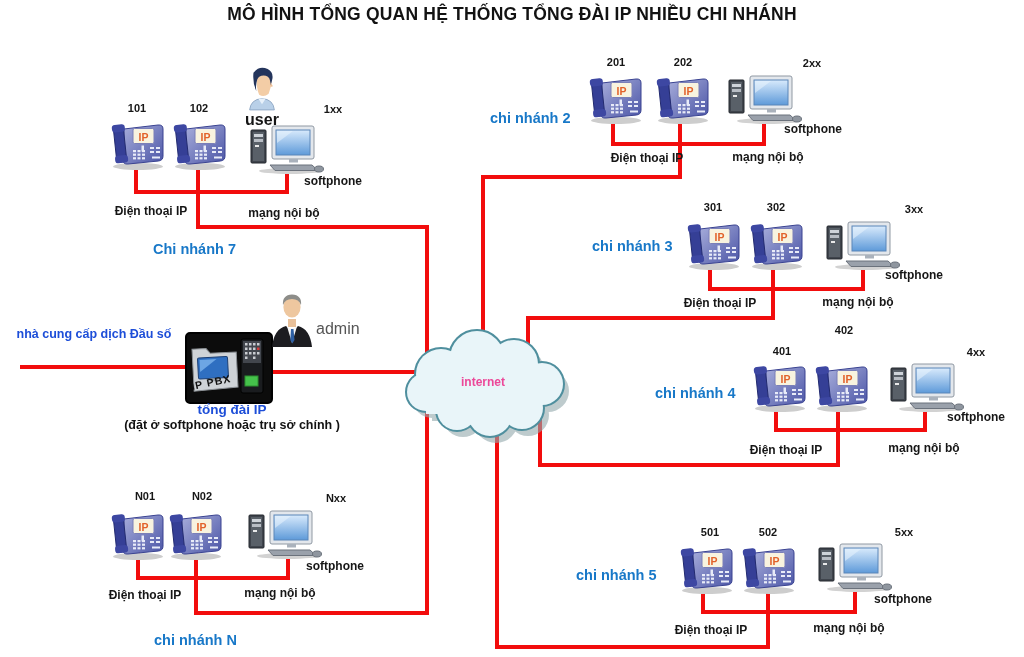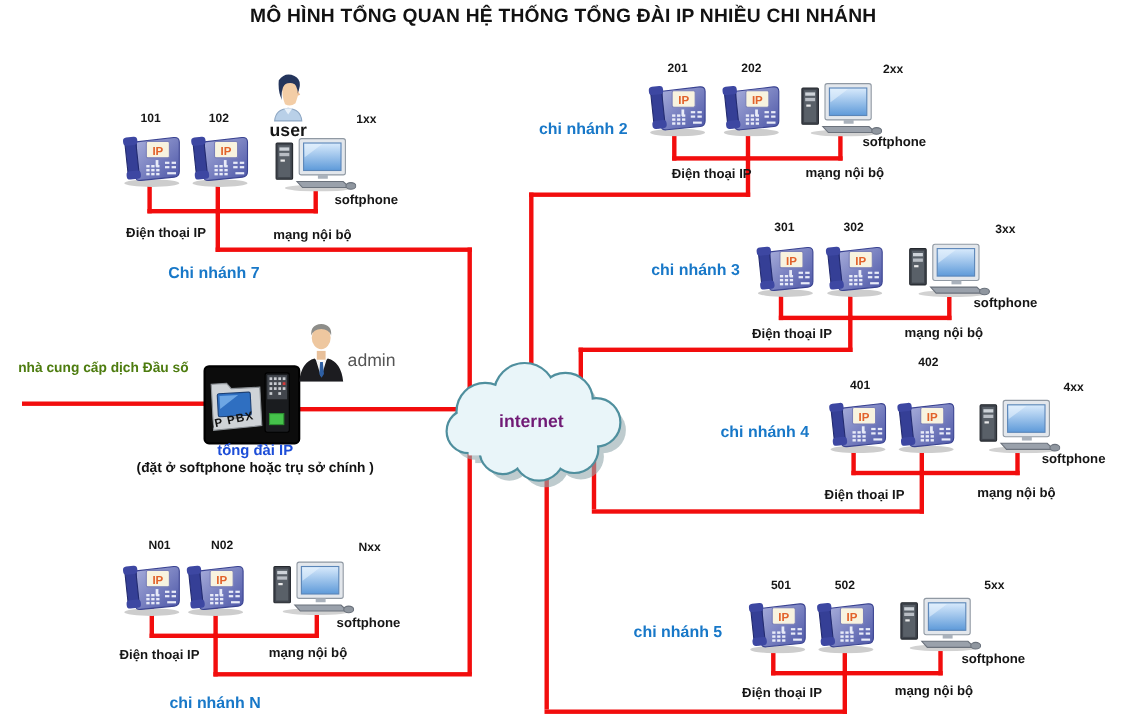--- a/index.html
+++ b/index.html
@@ -10,27 +10,27 @@
   .rl{position:absolute;background:#f20d0d;z-index:1;}
   .num{position:absolute;width:46px;text-align:center;font-weight:bold;font-size:11px;color:#161616;z-index:4;}
   .slab{position:absolute;font-weight:bold;font-size:12px;color:#161616;white-space:nowrap;z-index:4;text-align:center;}
   .blab{position:absolute;font-weight:bold;font-size:14.5px;color:#1878c8;white-space:nowrap;z-index:4;}
   .glab{position:absolute;font-size:16px;color:#555;white-space:nowrap;z-index:4;}
   .phone{position:absolute;width:58px;height:50px;z-index:3;}
   .pc{position:absolute;width:76px;height:50px;z-index:3;}
   .avatar{position:absolute;z-index:3;}
   .cloud{position:absolute;left:393px;top:324px;width:178px;height:120px;z-index:2;}
   .cloudtext{position:absolute;left:443px;top:375px;width:80px;text-align:center;
-             font-weight:bold;font-size:16px;color:#701a75;z-index:3;}
+             font-weight:bold;font-size:12px;color:#ec4899;z-index:3;}
   .pbxbox{position:absolute;left:185px;top:332px;width:84px;height:68px;background:#0c0c0c;
           border:2px solid #000;border-radius:5px;z-index:3;}
   .pbxlabel{position:absolute;left:4px;top:42px;font-weight:bold;font-size:10.5px;color:#111;
             transform:rotate(-12deg);z-index:4;letter-spacing:1px;}
   .provider{position:absolute;left:3px;top:326px;width:182px;text-align:center;
-            font-weight:bold;font-size:12.5px;color:#4d7c0f;line-height:16px;z-index:4;}
+            font-weight:bold;font-size:12.5px;color:#1d4ed8;line-height:16px;z-index:4;}
   .caption1{position:absolute;left:168px;top:402px;width:128px;text-align:center;
             font-weight:bold;font-size:13.5px;color:#1d4ed8;z-index:4;}
   .caption2{position:absolute;left:104px;top:418px;width:256px;text-align:center;
             font-weight:bold;font-size:12.5px;color:#121212;z-index:4;}
 </style>
 </head>
 <body>
 
 <div id="stage">
 

